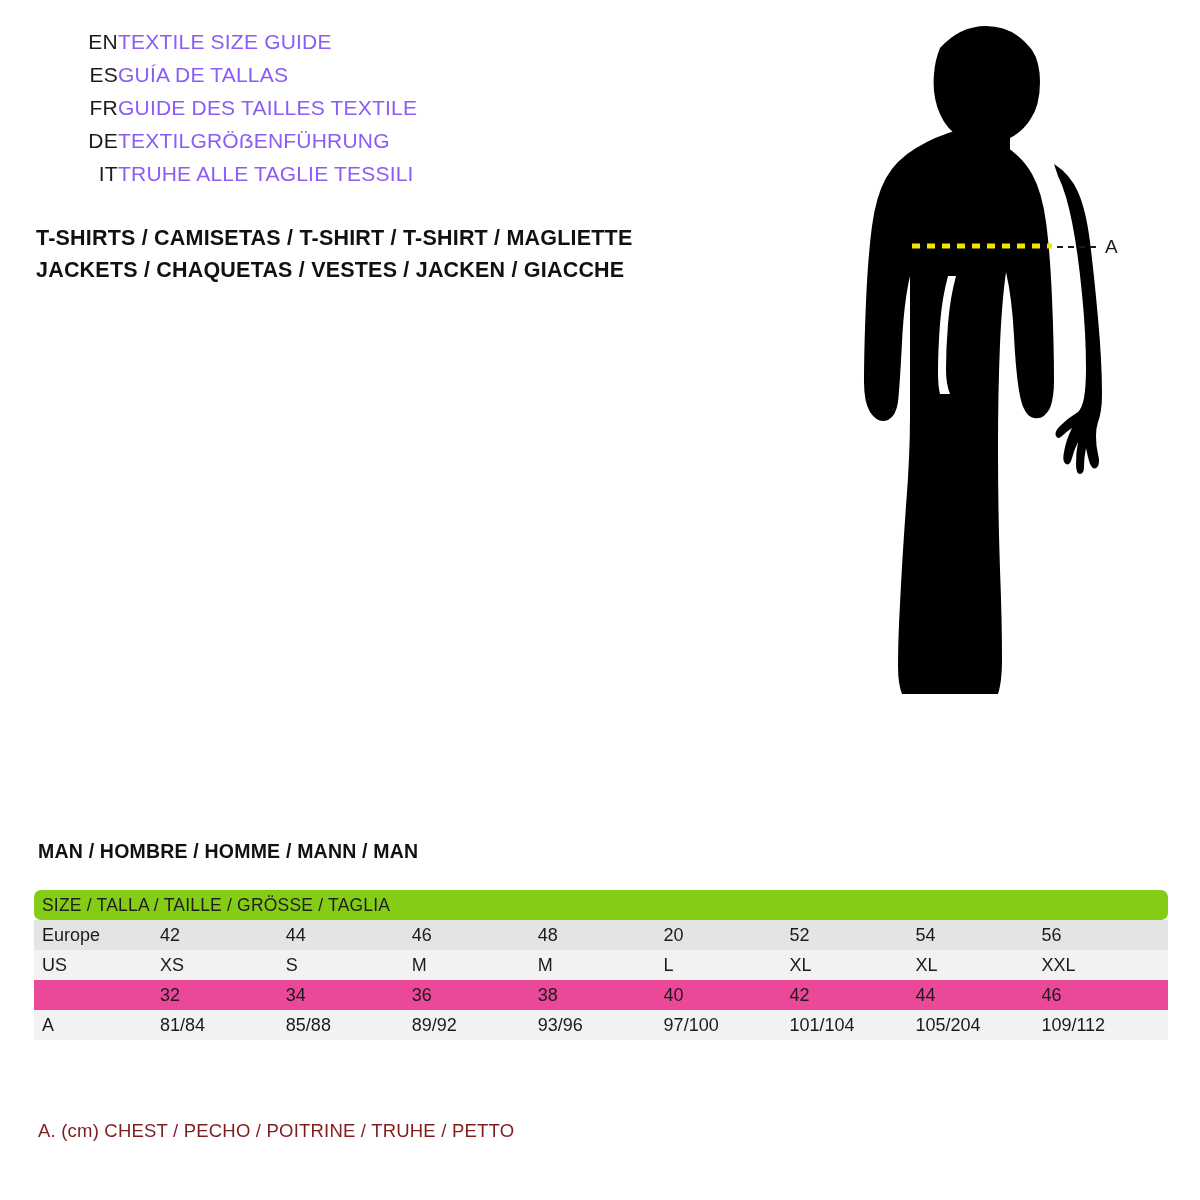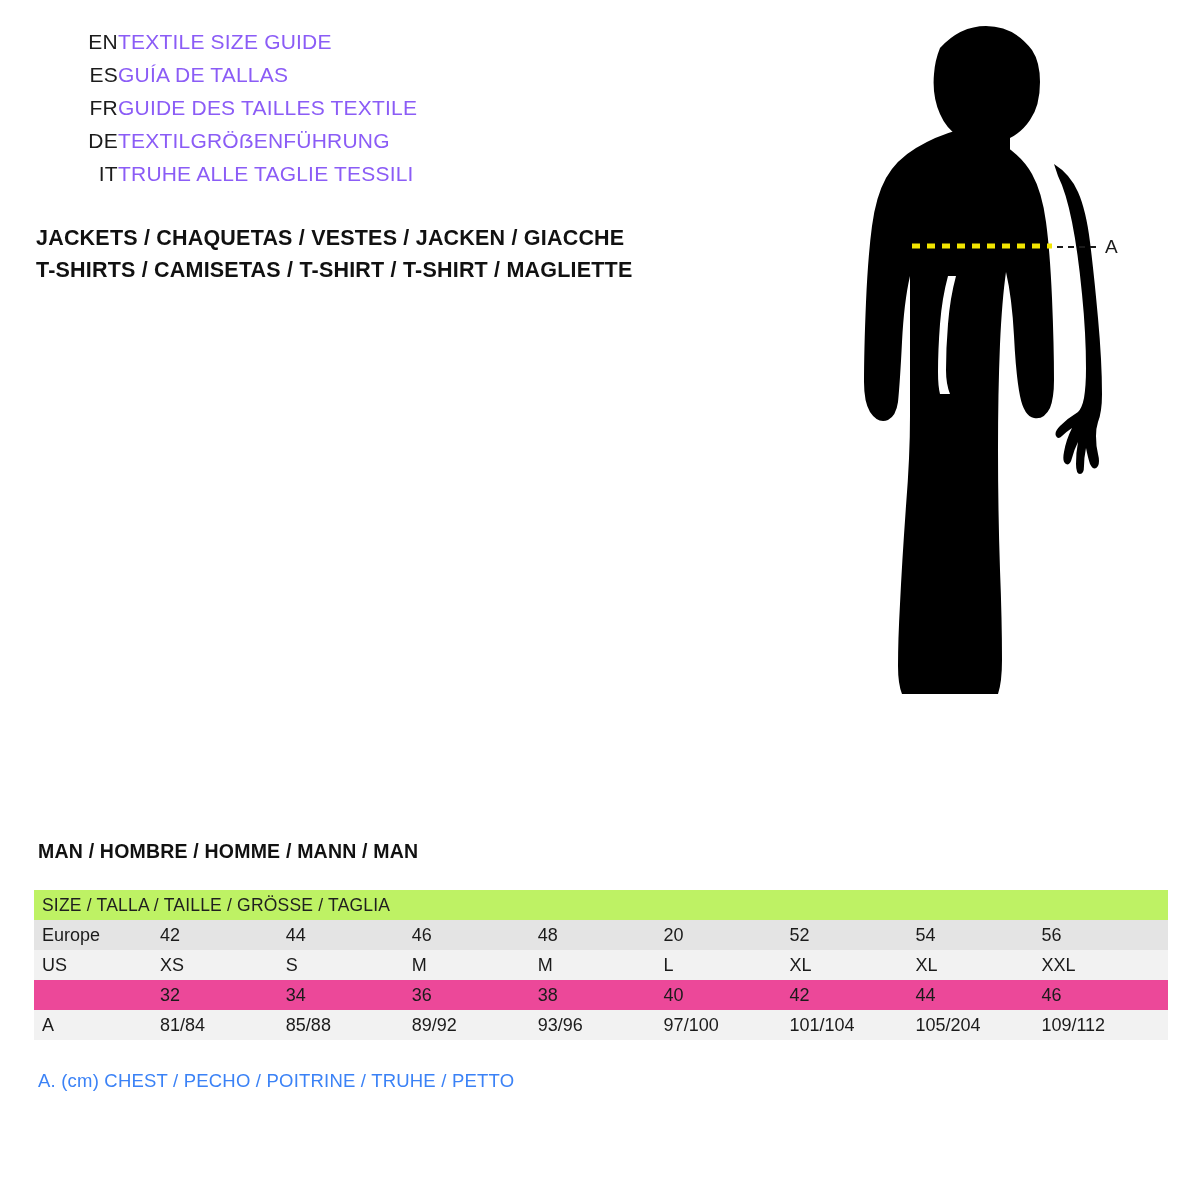--- a/index.html
+++ b/index.html
@@ -119,44 +119,45 @@
   }
   .col-label {
     width: 170px;
     padding-left: 8px !important;
     text-align: left;
   }
   .cell-val {
     text-align: left;
   }
   tr.row-head td {
-    background: #bef264;
+    background: #84cc16;
     font-size: 17.5px;
     letter-spacing: 0.2px;
     color: #1f1f1f;
+    border-radius: 7px;
   }
   tr.row-a td {
     background: #e4e4e4;
   }
   tr.row-b td {
     background: #f2f2f2;
   }
   tr.row-c td {
     background: #ec4899;
   }
   tr.row-d td {
     background: #f2f2f2;
   }
   .footnote {
     position: absolute;
     left: 38px;
-    top: 1070px;
+    top: 1120px;
     font-size: 18.5px;
     letter-spacing: 0.2px;
-    color: #3b82f6;
+    color: #7f1d1d;
   }
 </style>
 </head>
 <body>
 
 <div class="page">
 
   <div class="lang-block">
     <div class="lang-row">
       <span class="lang-code">EN</span>
@@ -174,22 +175,22 @@
       <span class="lang-code">DE</span>
       <span class="lang-text">TEXTILGRÖẞENFÜHRUNG</span>
     </div>
     <div class="lang-row">
       <span class="lang-code">IT</span>
       <span class="lang-text">TRUHE ALLE TAGLIE TESSILI</span>
     </div>
   </div>
 
   <div class="category-block">
+    <div class="category-line">T-SHIRTS / CAMISETAS / T-SHIRT / T-SHIRT / MAGLIETTE</div>
     <div class="category-line">JACKETS / CHAQUETAS / VESTES / JACKEN / GIACCHE</div>
-    <div class="category-line">T-SHIRTS / CAMISETAS / T-SHIRT / T-SHIRT / MAGLIETTE</div>
   </div>
 
   <div class="figure-wrap">
     <svg width="380" height="770" viewBox="0 0 380 770">
 
       <path fill="#000000" d="M140 30 q20 -22 46 -22 q28 0 46 24 q8 12 8 32 q0 24 -10 38 q-8 12 -20 18 l0 20 l-52 0 l0 -22 q-12 -8 -18 -22 q-8 -18 -6 -40 q1 -14 6 -26 z"></path>
 
       <path fill="#000000" d="M158 112
         q-22 6 -42 18
         q-20 12 -30 30

